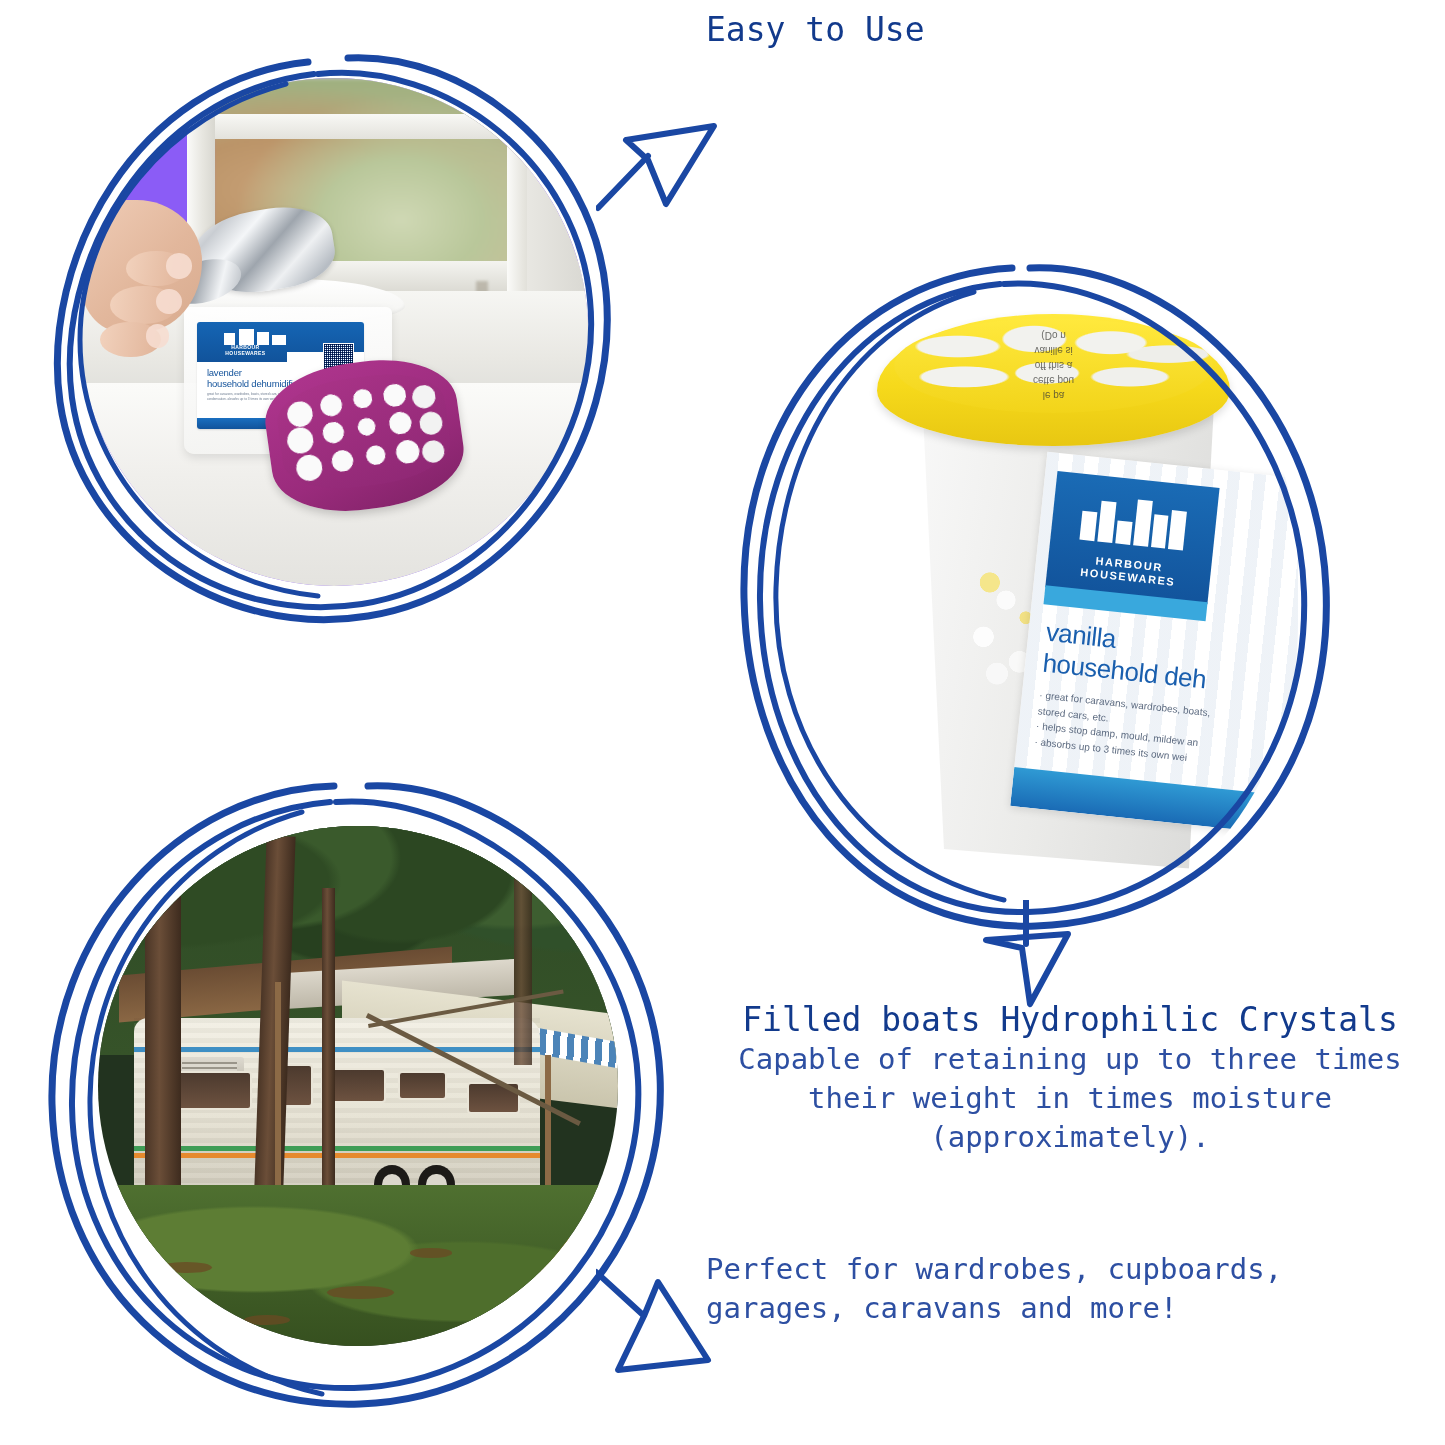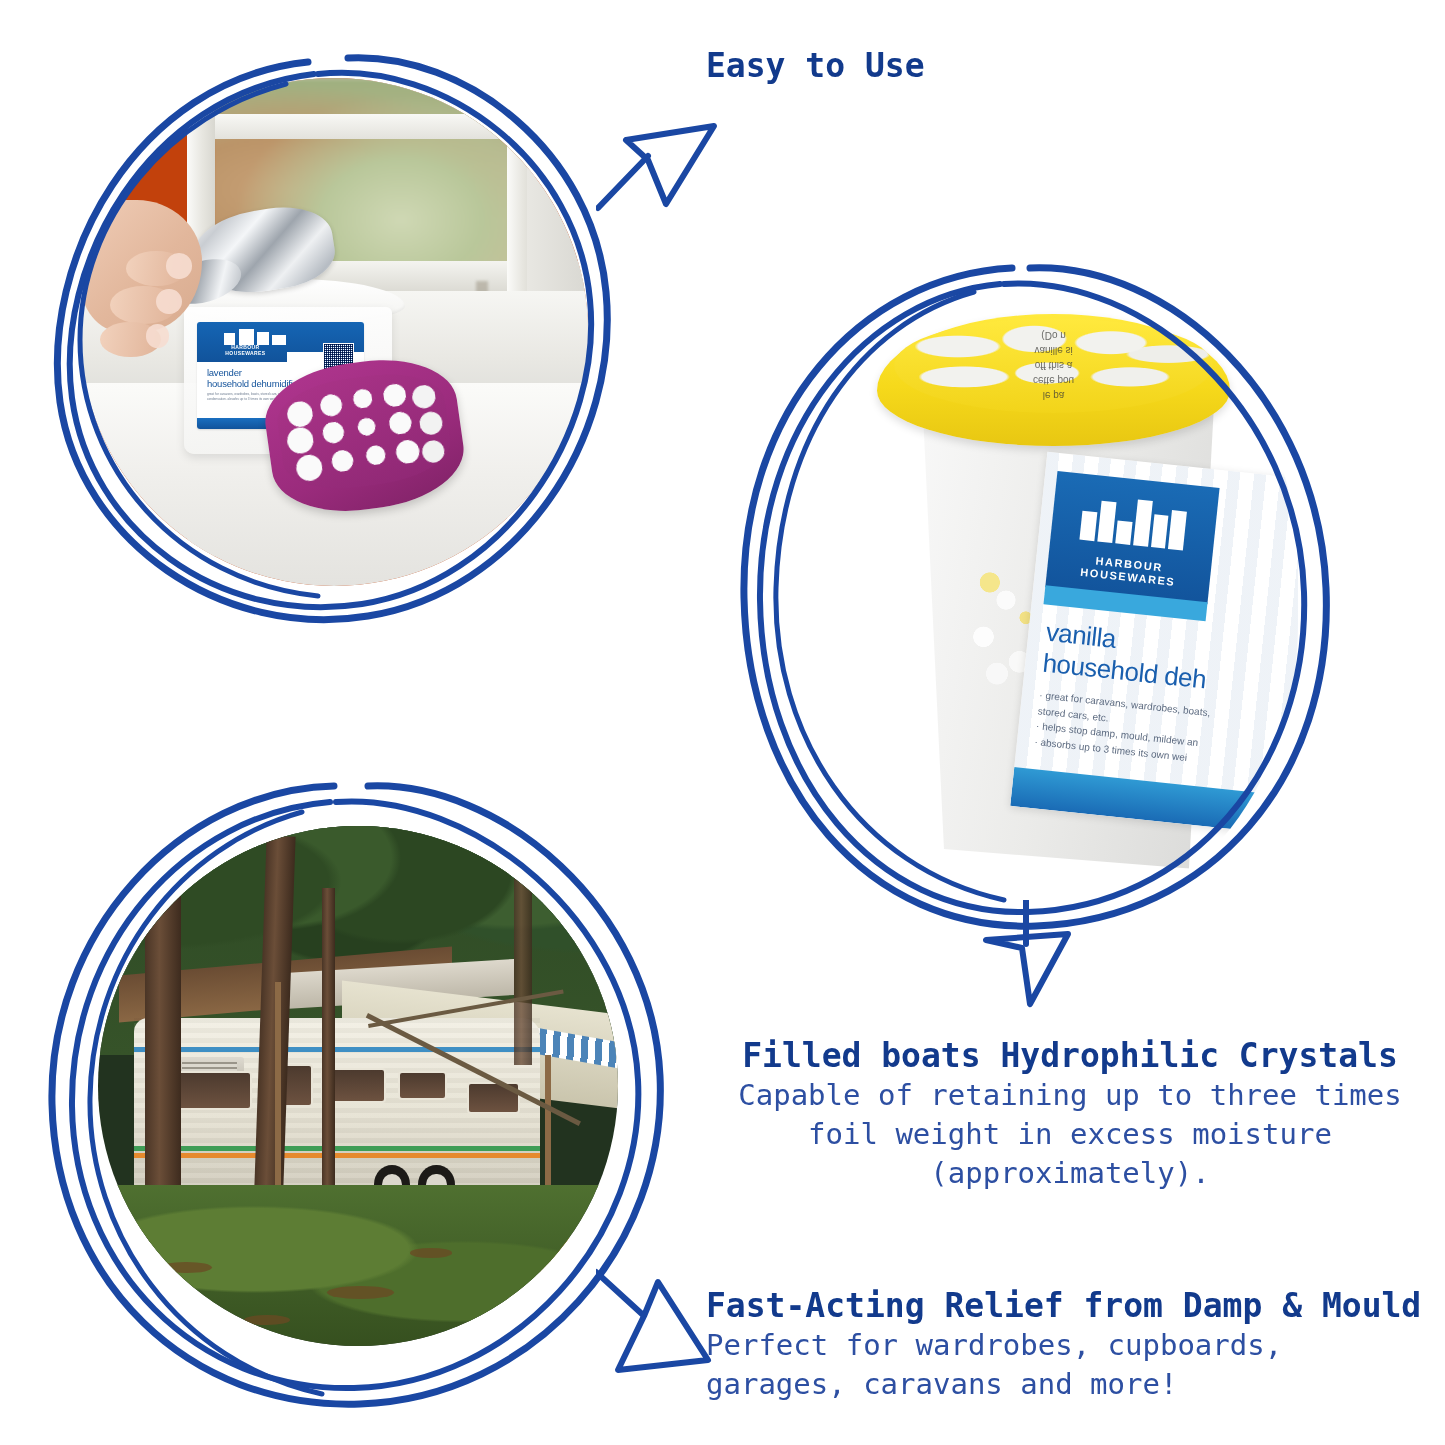--- a/index.html
+++ b/index.html
@@ -15,21 +15,21 @@
   
   .medallion { position:absolute; }
   .medallion .photo {
     position:absolute;
     border-radius:50%;
     overflow:hidden;
   }
   .sketch-ring { position:absolute; left:0; top:0; pointer-events:none; }
 
   
-  .p1-scene { position:absolute; inset:0; background:#c2410c; }
+  .p1-scene { position:absolute; inset:0; background:#8b5cf6; }
   .p1-outside {
     position:absolute; left:26%; top:0; width:62%; height:40%;
     background:
       radial-gradient(ellipse at 60% 70%, #cfd8b4 0%, #b9c79a 30%, transparent 62%),
       radial-gradient(ellipse at 25% 55%, #c9a278 0%, #bb9468 34%, transparent 66%),
       linear-gradient(#9fb07f, #c3b791 55%, #cdbf9b);
     filter:blur(2.2px);
   }
   .p1-sky { position:absolute; left:26%; top:0; width:62%; height:12%;
     background:linear-gradient(#dfe6ea,#cdd8cf); filter:blur(2px); }
@@ -335,23 +335,23 @@
     background:
       radial-gradient(ellipse at 30% 40%, #5d7d34 0 30%, transparent 32%),
       radial-gradient(ellipse at 70% 60%, #4e6e2c 0 28%, transparent 30%),
       linear-gradient(#4f7030,#3f5c26 60%,#36501f);
   }
   .p3-leaf { position:absolute; background:#6b4a23; border-radius:50%; opacity:.75; }
 
   
   .textcol { position:absolute; }
   .tb-title {
-    color:#123a8c; font-weight:700;
+    color:#123a8c; font-weight:400;
     font-family:"DejaVu Sans Mono", monospace;
-    font-size:33px; line-height:1.20; letter-spacing:0px;margin-top:36px;
+    font-size:33px; line-height:1.20; letter-spacing:0px;
   }
   .tb-body {
     color:#2d4fa2;
     font-family:"DejaVu Sans Mono", monospace;
     font-size:29px; line-height:1.36; letter-spacing:0px;
   }
   .center { text-align:center; }
 </style>
 </head>
 <body>
@@ -496,21 +496,21 @@
 
   <svg class="sketch-ring" style="left:968px; top:900px;" width="120" height="110" viewBox="0 0 120 110">
     <g fill="none" stroke="#1a47a3" stroke-width="6" stroke-linejoin="round" stroke-linecap="round">
       <path d="M58 0 L58 44"></path>
       <path d="M18 40 L100 34 L62 104 L54 48 Z"></path>
     </g>
   </svg>
 
   <div class="textcol center" style="left:700px; top:1000px; width:740px;">
     <div class="tb-title">Filled boats Hydrophilic Crystals</div>
-    <div class="tb-body">Capable of retaining up to three times foil weight in excess moisture (approximately).</div>
+    <div class="tb-body">Capable of retaining up to three times their weight in times moisture (approximately).</div>
   </div>
 
   <div class="medallion" style="left:30px; top:768px; width:660px; height:660px;">
     <div class="photo" style="left:68px; top:58px; width:520px; height:520px;">
       <div class="p3-scene">
         <div class="p3-sky"></div>
         <div class="p3-canopy"></div>
 
         <div class="p3-awningroof"></div>
         <div class="p3-awningroof2"></div>
@@ -564,17 +564,16 @@
   </div>
 
   <svg class="sketch-ring" style="left:596px; top:1262px;" width="150" height="130" viewBox="0 0 150 130">
     <g fill="none" stroke="#1a47a3" stroke-width="6" stroke-linejoin="round" stroke-linecap="round">
       <path d="M0 10 L46 52"></path>
       <path d="M62 20 L112 98 L22 108 L48 54 Z"></path>
     </g>
   </svg>
 
   <div class="textcol" style="left:706px; top:1250px; width:716px;">
-    <div class="tb-title">Fast-Acting Relief from Damp &amp; Mould</div>
     <div class="tb-body">Perfect for wardrobes, cupboards, garages, caravans and more!</div>
   </div>
 
 </div>
 
 </body></html>

